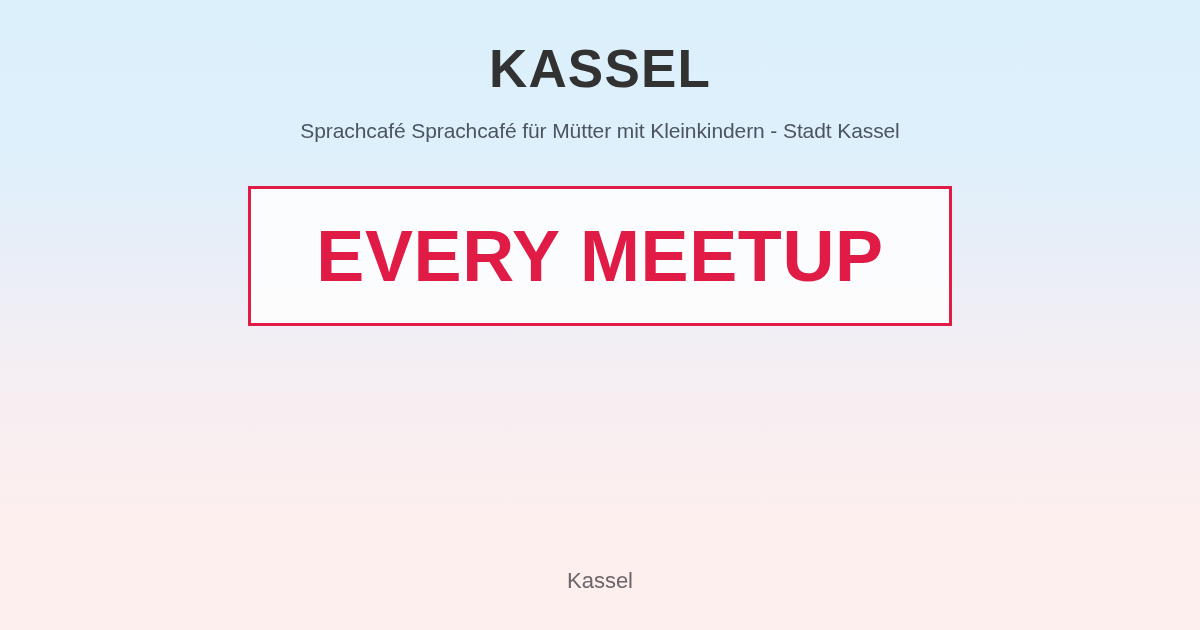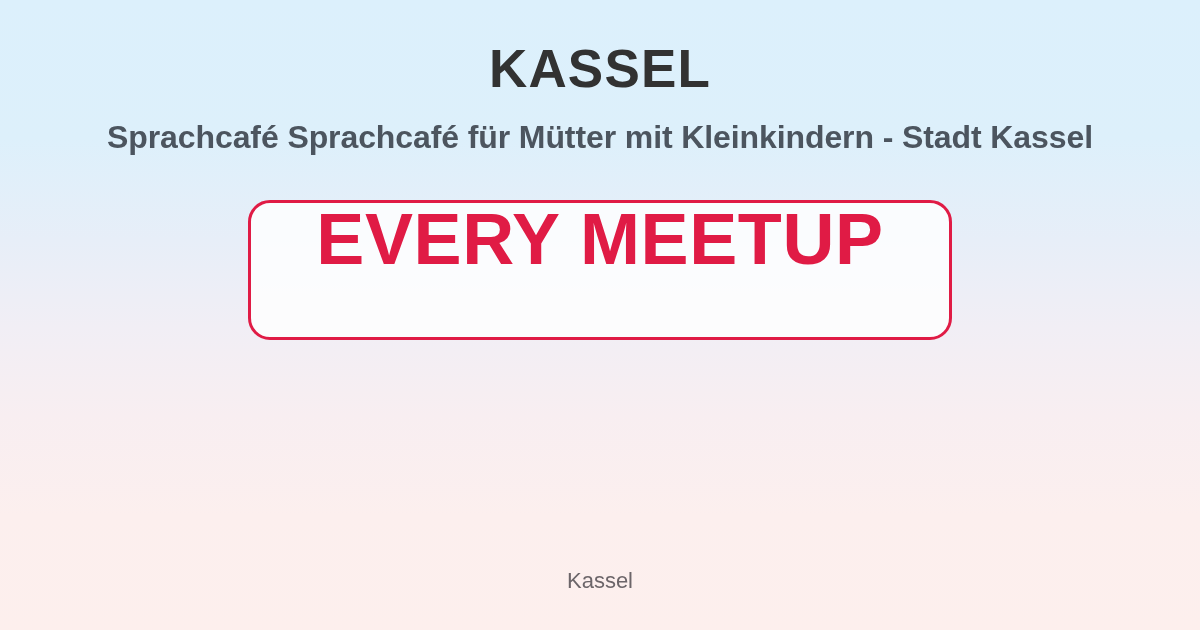--- a/index.html
+++ b/index.html
@@ -46,42 +46,43 @@
     font-weight: bold;
     line-height: 1.08;
     letter-spacing: 1.2px;
     color: #323232;
   }
 
   .event-subtitle {
     margin: 0 auto;
     padding-top: 20px;
     max-width: 1110px;
-    font-size: 32px;
-    font-weight: bold;
+    font-size: 21px;
+    font-weight: normal;
     line-height: 1.30;
     letter-spacing: -0.1px;
     color: #4c555f;
   }
 
   .highlight-wrap {
     width: 100%;
     display: flex;
     justify-content: center;
     padding-top: 41px;
   }
 
   .highlight-box {
     box-sizing: border-box;
     width: 704px;
     height: 140px;
     border: 3px solid #e01b45;
-    border-radius: 22px;
+    border-radius: 0;
     background: rgba(255, 255, 255, 0.80);
     display: flex;
+    align-items: center;
     justify-content: center;
   }
 
   .highlight-text {
     font-size: 72px;
     font-weight: bold;
     line-height: 1;
     letter-spacing: 0.6px;
     color: #e01b45;
     white-space: nowrap;

